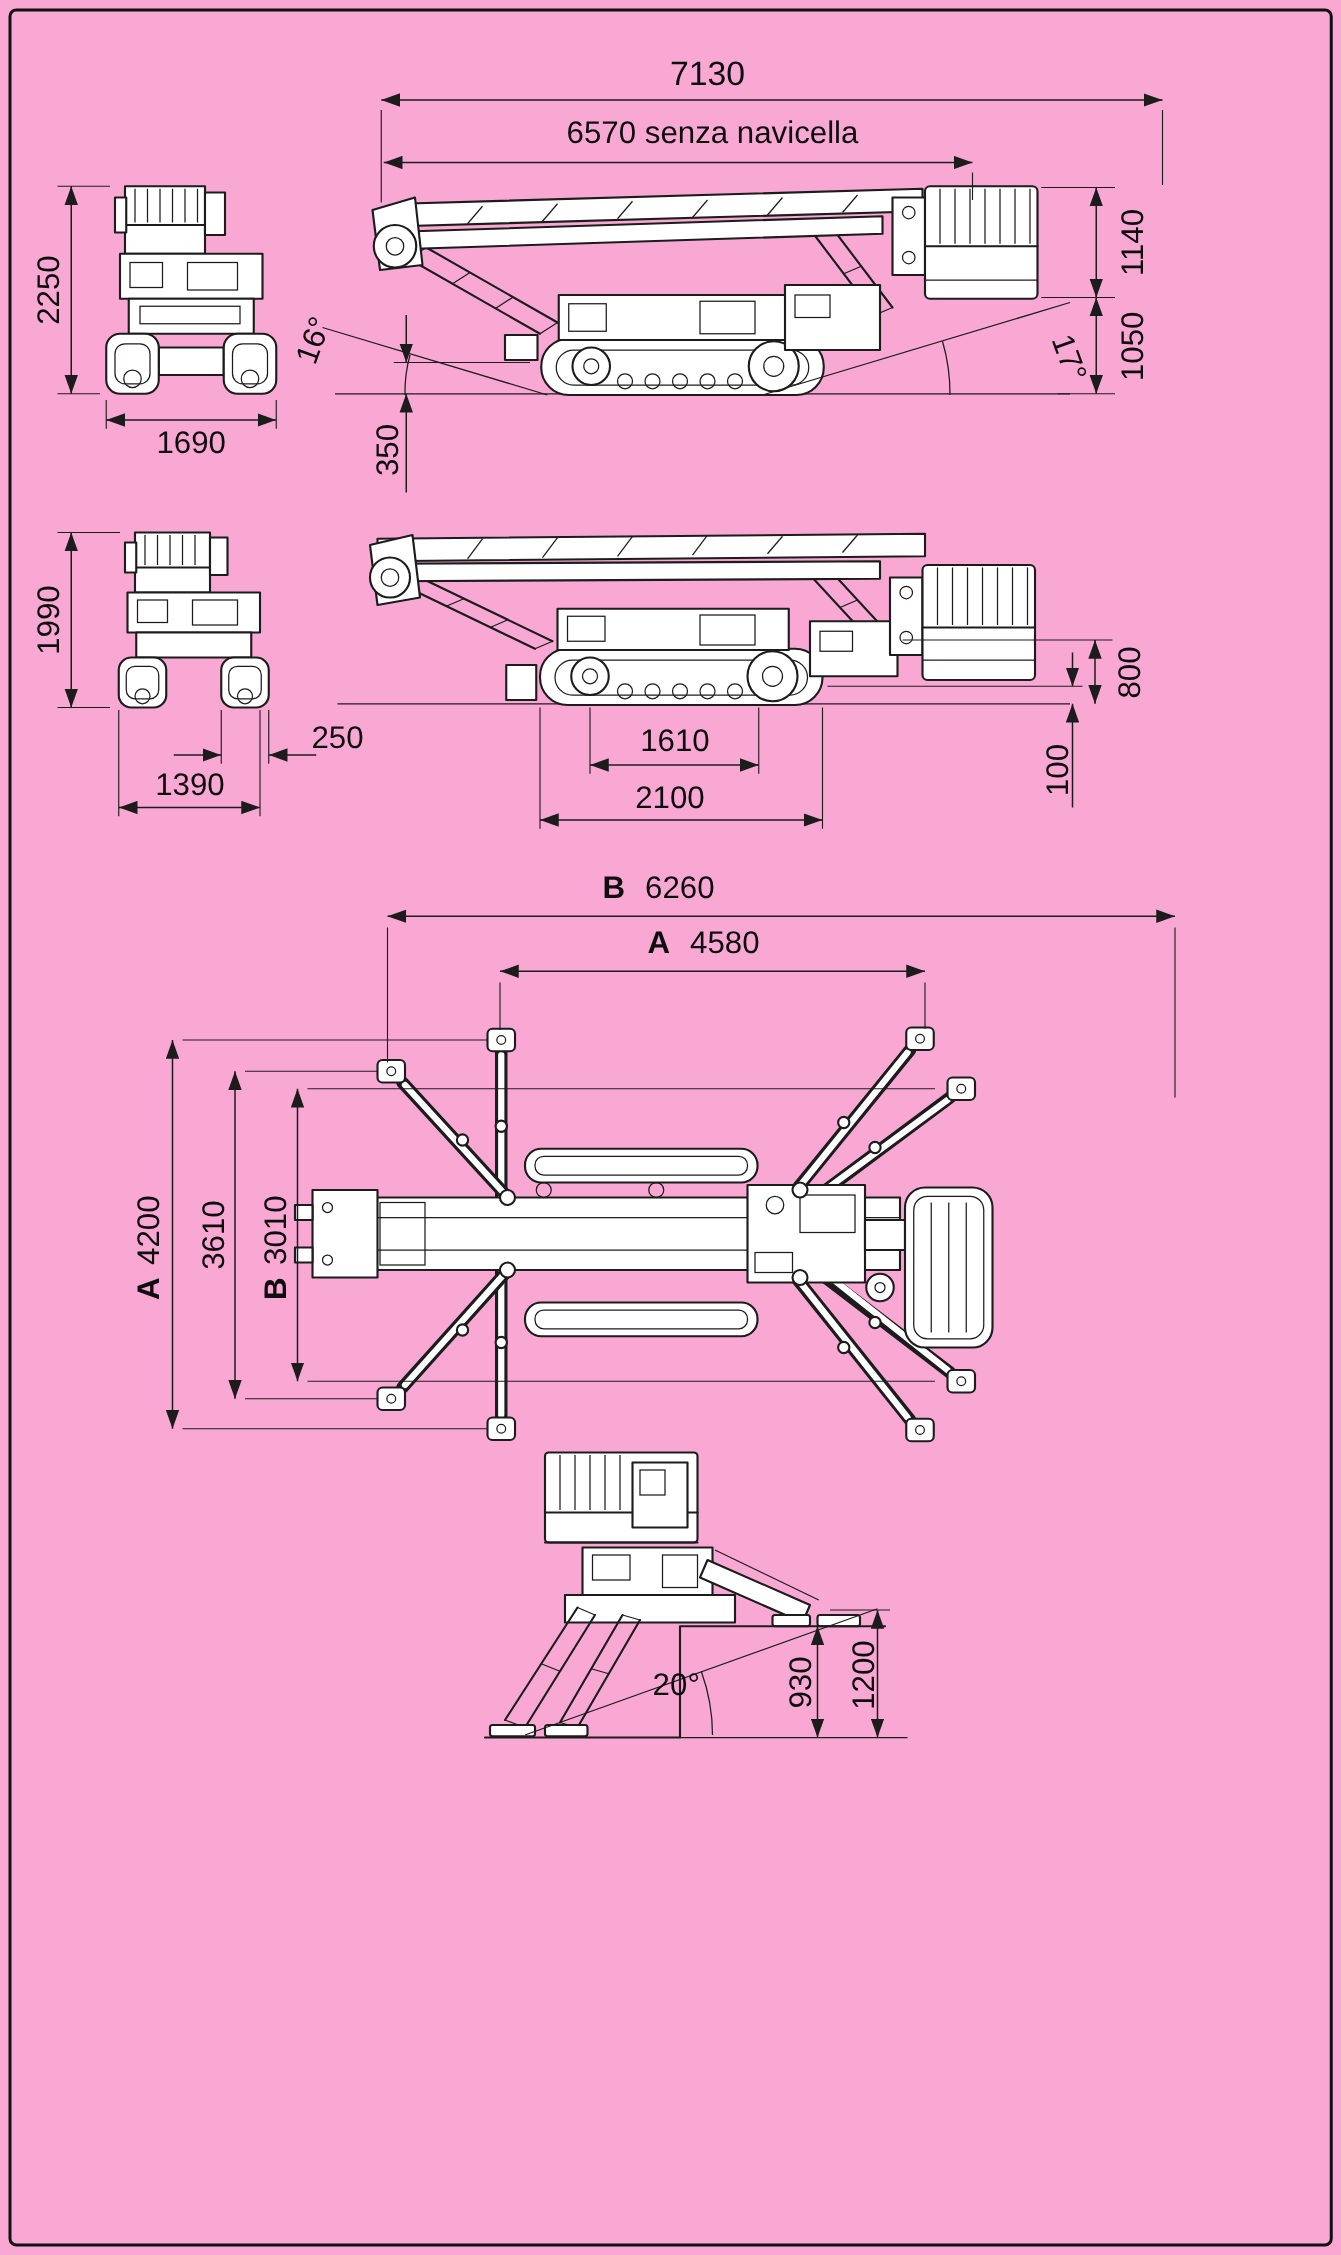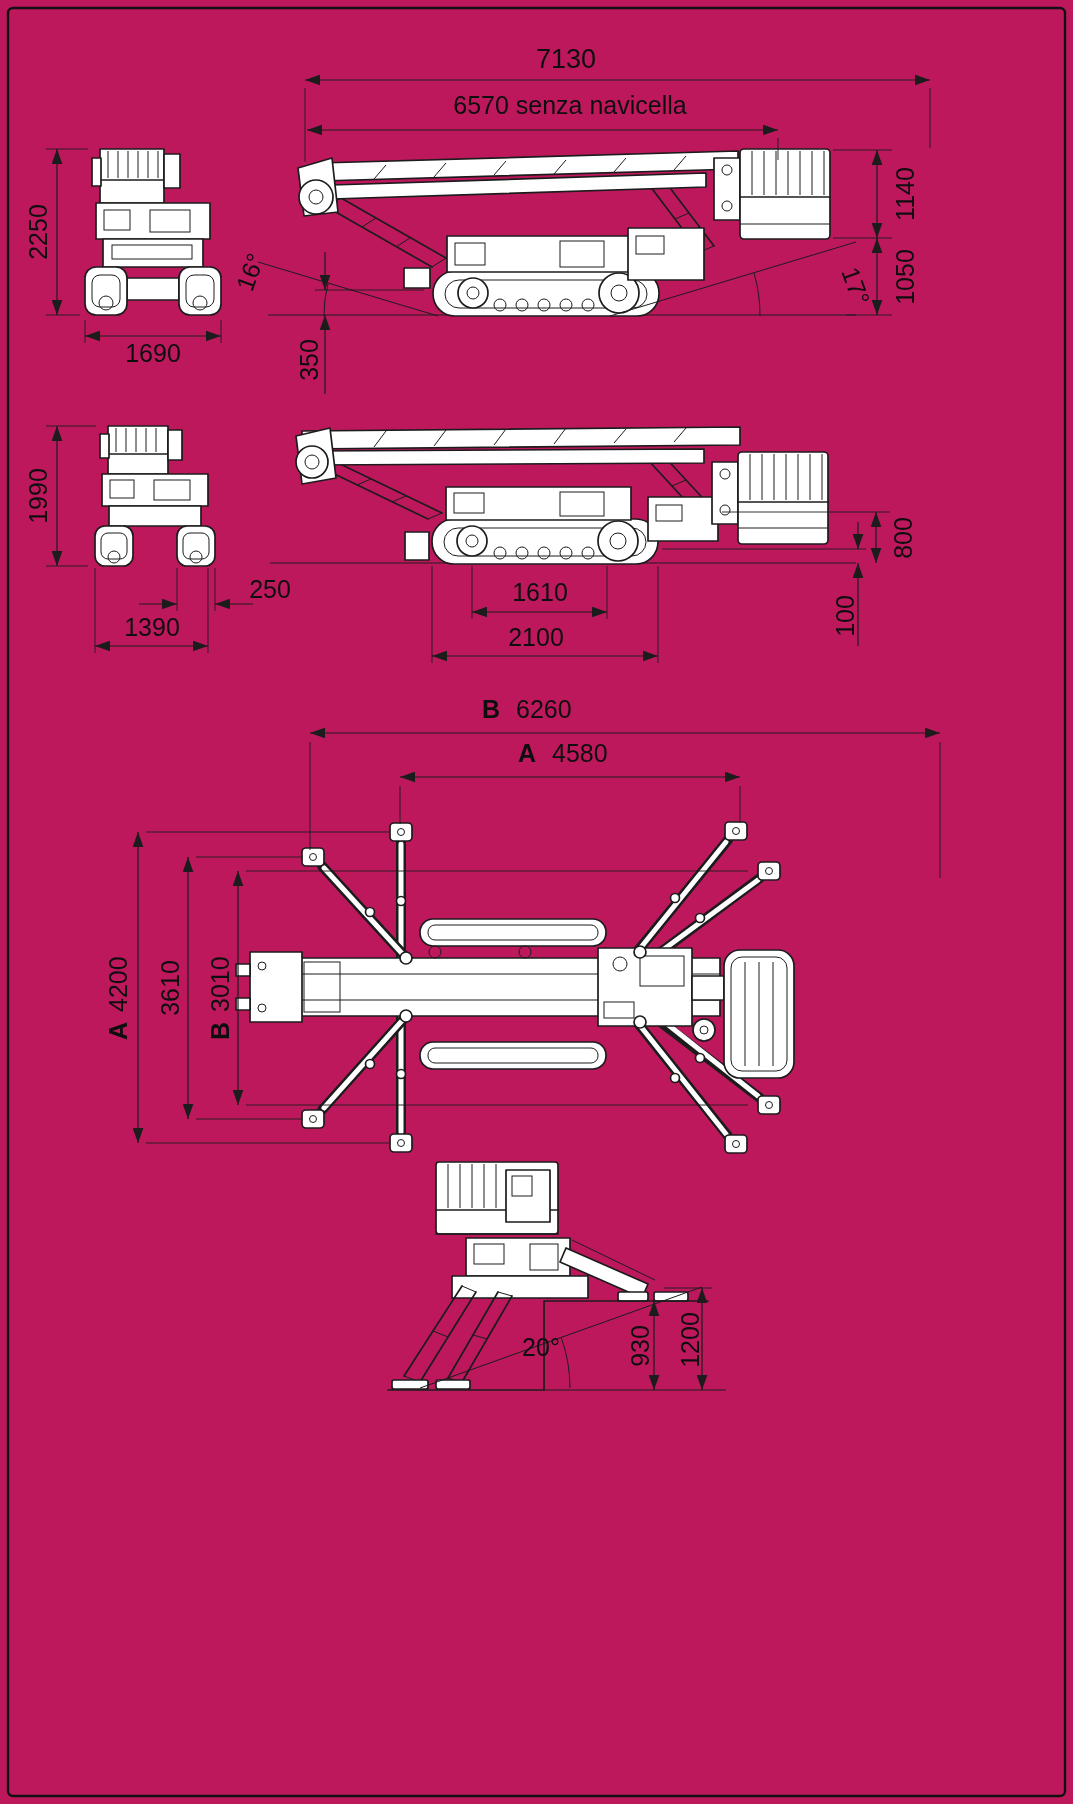--- a/index.html
+++ b/index.html
@@ -1,17 +1,17 @@
 <!DOCTYPE html>
 <html><head>
 <meta charset="utf-8">
 <title>Spider Lift Dimensional Drawing</title>
 <style>
   html,body{margin:0;padding:0;background:#fff;}
-  .page{width:1073px;height:1804px;background:#be185d;position:relative;}
+  .page{width:1073px;height:1804px;background:#f9a8d4;position:relative;}
   svg{display:block;}
   text{font-family:"Liberation Sans","DejaVu Sans",sans-serif;font-size:25px;fill:#0e0e0e;}
   .b{font-weight:bold;}
   .mid{text-anchor:middle;}
   .big{font-size:27px;}
   .s{stroke:#1c1c1c;fill:none;stroke-width:1.7;stroke-linejoin:round;stroke-linecap:round;}
   .sf{stroke:#1c1c1c;fill:#fff;stroke-width:1.7;stroke-linejoin:round;}
   .t{stroke:#1c1c1c;fill:none;stroke-width:1;}
   .d{stroke:#1c1c1c;fill:none;stroke-width:1.2;}
   .x{stroke:#1c1c1c;fill:none;stroke-width:0.9;}

